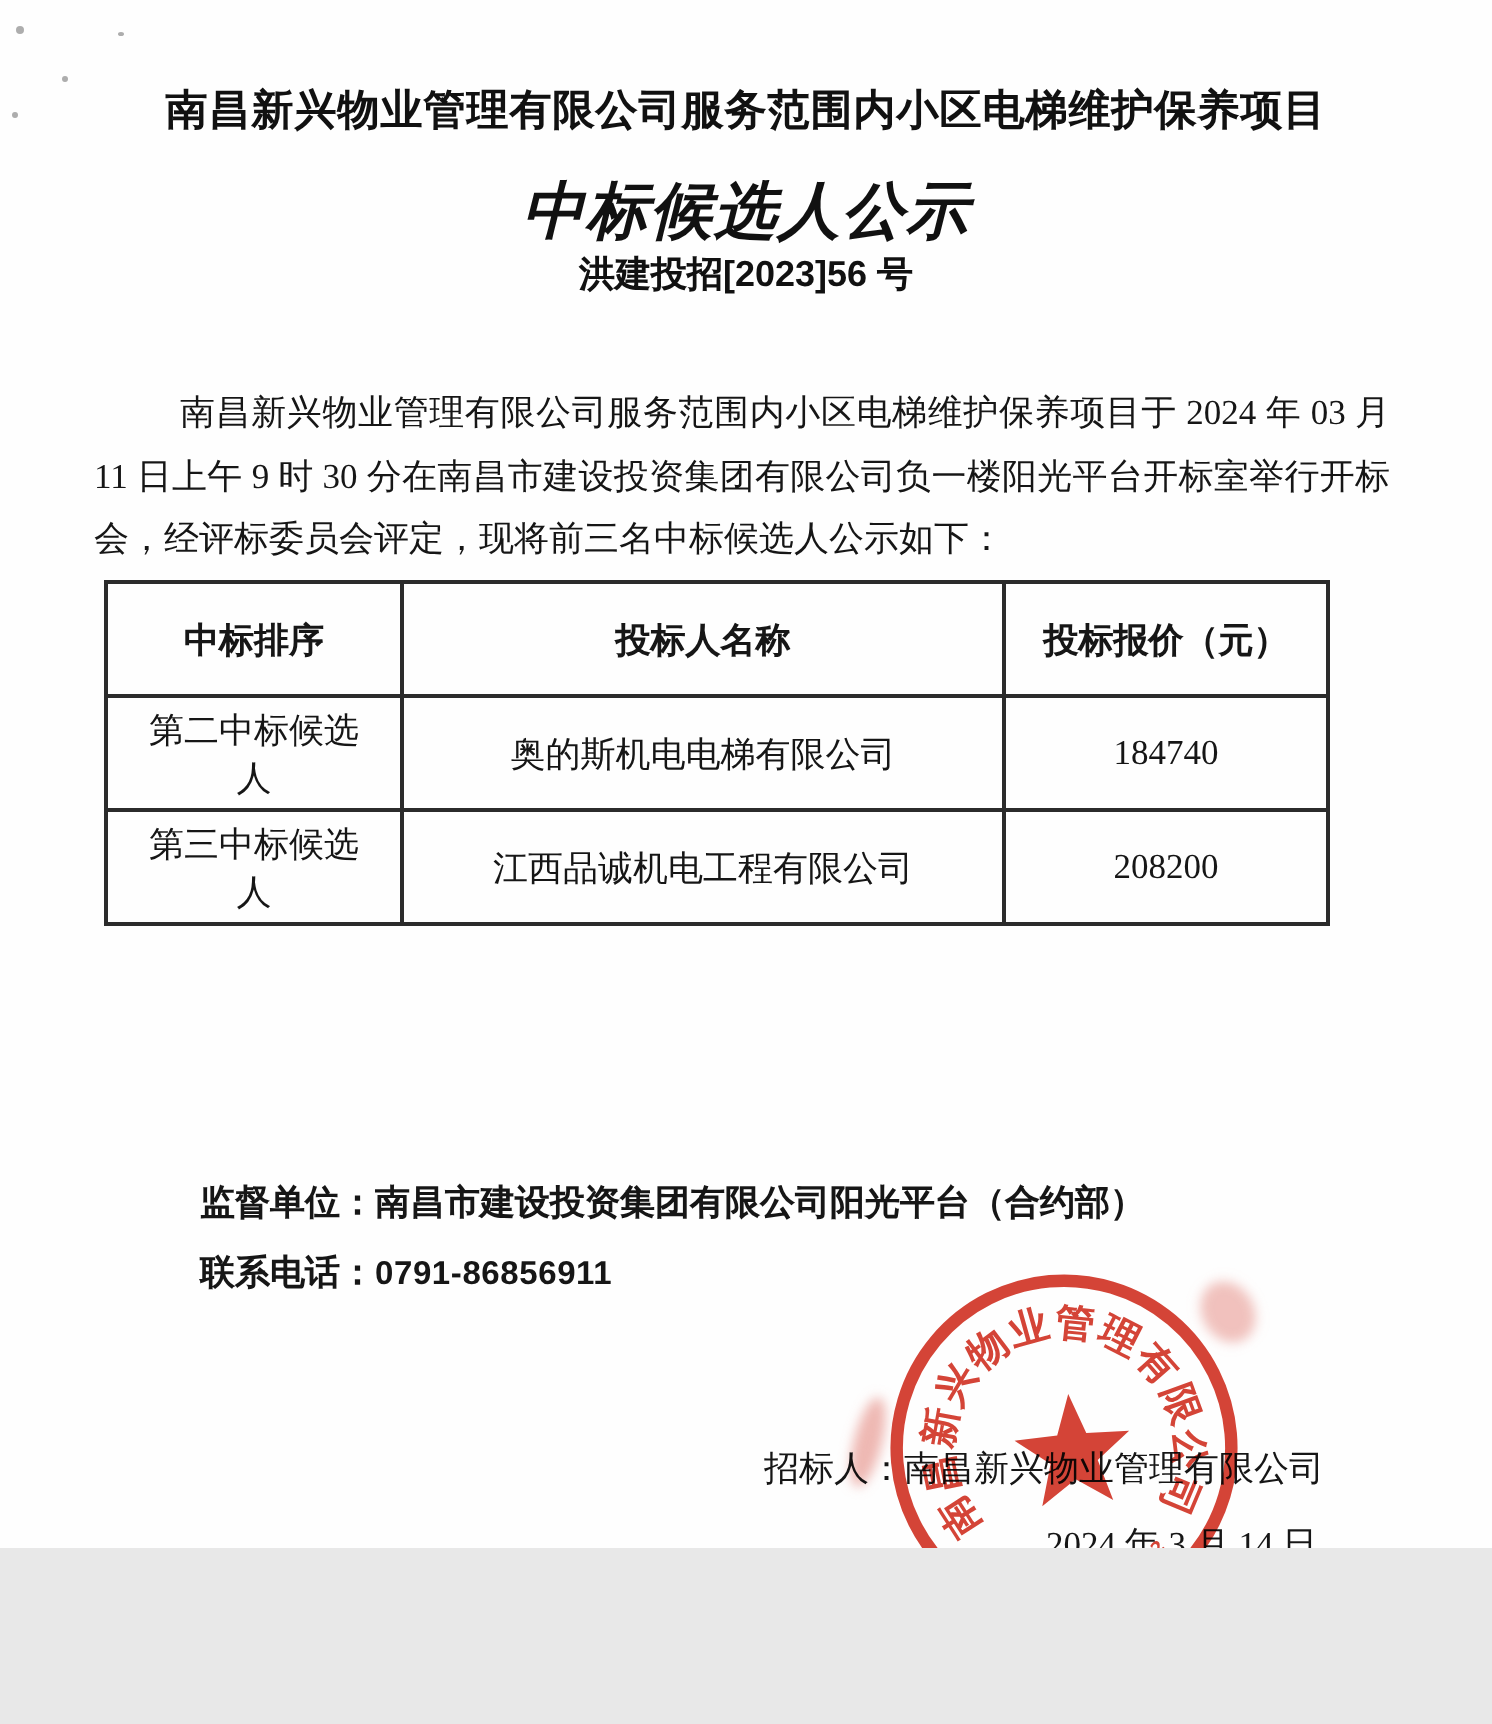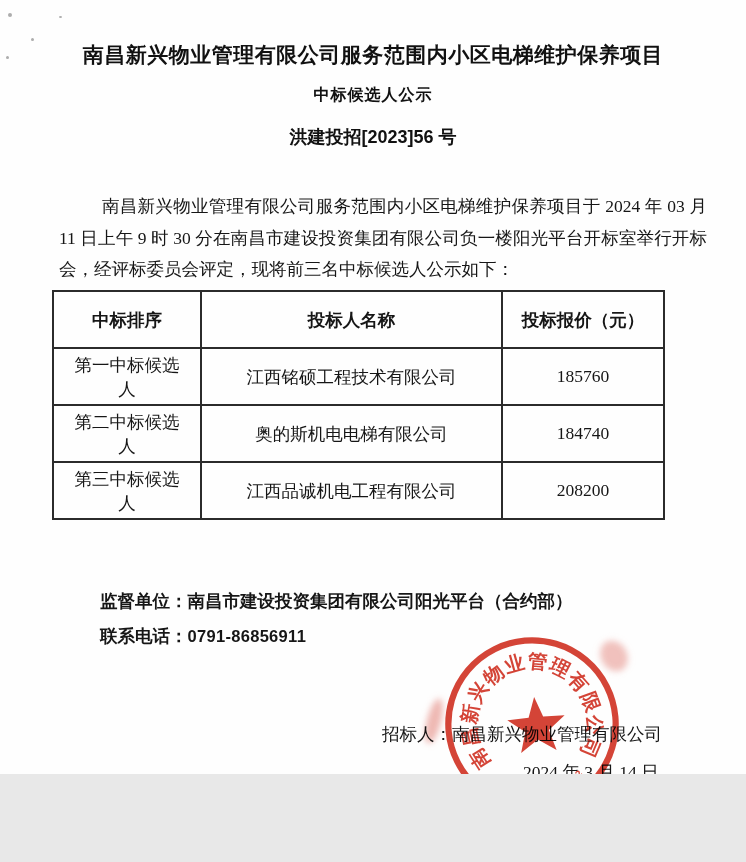--- a/index.html
+++ b/index.html
@@ -11,30 +11,30 @@
   }
   
   .title1{
     position:absolute;top:41px;left:0;right:0;text-align:center;
     font-family:"Liberation Sans","DejaVu Sans",sans-serif;
     font-weight:700;font-size:21px;letter-spacing:.5px;color:#111;
   }
   .title2{
     position:absolute;top:85px;left:0;right:0;text-align:center;
     font-family:"Liberation Sans","DejaVu Sans",sans-serif;
-    font-weight:700;font-size:16px;letter-spacing:1px;color:#111;
+    font-weight:700;font-size:31px;letter-spacing:1px;color:#111;font-style:italic;
   }
   .docnum{
     position:absolute;top:125px;left:0;right:0;text-align:center;
     font-family:"Liberation Sans","DejaVu Sans",sans-serif;
     font-weight:700;font-size:18px;color:#111;
   }
   
   .para{
-    position:absolute;left:59px;width:648px;margin:0;
+    position:absolute;left:47px;width:648px;margin:0;
     font-size:17.5px;line-height:31.5px;text-align:justify;
     text-indent:43px;color:#161616;
   }
   .intro{top:191px;}
   .notice{top:521px;}
   .line{
     position:absolute;left:100px;font-size:17.5px;line-height:24px;color:#161616;font-weight:bold;
   }
   .sup{top:589px;}
   .phone{top:624px;}
@@ -96,25 +96,20 @@
     </colgroup>
     <thead>
       <tr>
         <th>中标排序</th>
         <th>投标人名称</th>
         <th>投标报价（元）</th>
       </tr>
     </thead>
     <tbody>
       <tr>
-        <td>第一中标候选人</td>
-        <td>江西铭硕工程技术有限公司</td>
-        <td>185760</td>
-      </tr>
-      <tr>
         <td>第二中标候选人</td>
         <td>奥的斯机电电梯有限公司</td>
         <td>184740</td>
       </tr>
       <tr>
         <td>第三中标候选人</td>
         <td>江西品诚机电工程有限公司</td>
         <td>208200</td>
       </tr>
     </tbody>

